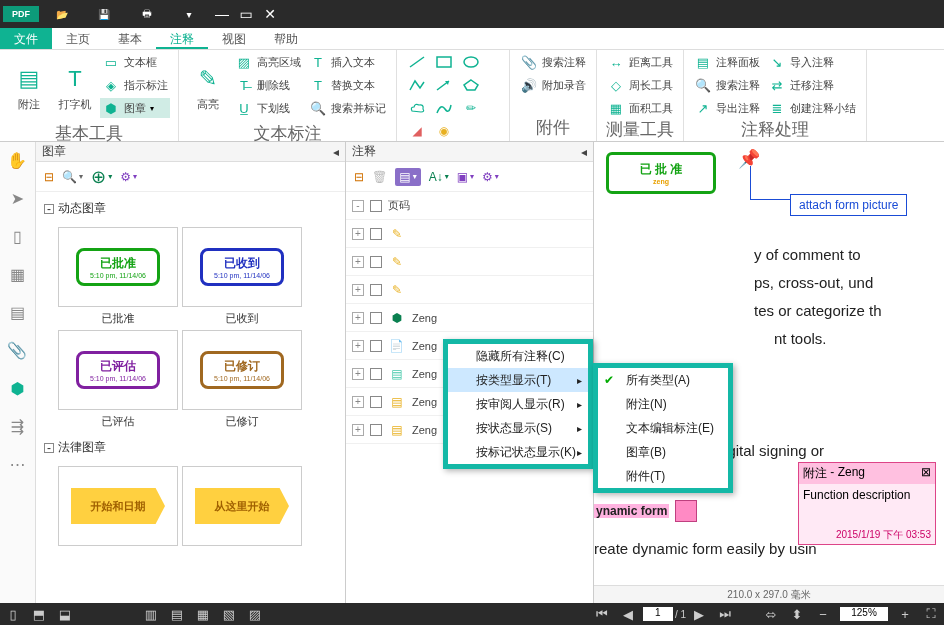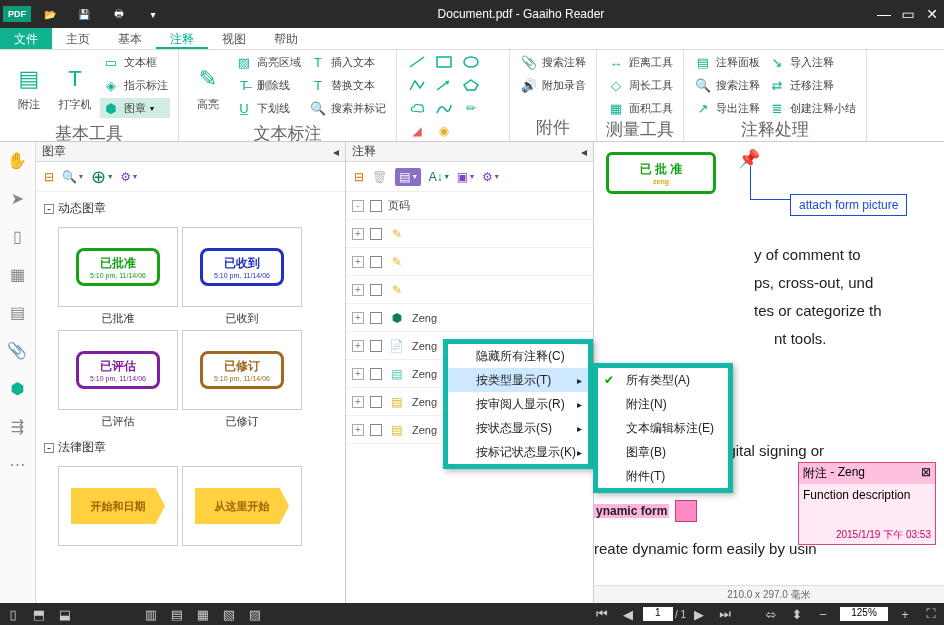--- a/index.html
+++ b/index.html
@@ -1,19 +1,19 @@
 <!DOCTYPE html>
 <html><head>
 <meta charset="utf-8">
 <style>
 * { margin:0; padding:0; box-sizing:border-box; font-family:"Microsoft YaHei","SimSun",sans-serif; font-size:12px; }
 body { width:944px; height:625px; background:#fff; overflow:hidden; position:relative; }
 
 .titlebar { height:28px; background:#2a2a2a; display:flex; align-items:center; color:#fff; }
-.titlebar .tico { width:28px; height:16px; margin:0 3px; display:flex; align-items:center; justify-content:center; font-size:10px; }
+.titlebar .tico { width:36px; height:16px; margin:0 3px; display:flex; align-items:center; justify-content:center; font-size:10px; }
 .titlebar .pdf { background:#0d9b7a; padding:0 2px; font-size:9px; font-weight:bold; }
 .titlebar .title { flex:1; text-align:center; font-size:12px; }
 .titlebar .wbtn { width:24px; text-align:center; font-size:14px; cursor:pointer; }
 
 .menubar { height:22px; background:#fff; border-bottom:1px solid #ddd; display:flex; }
 .menubar .mtab { padding:0 14px; line-height:22px; color:#555; cursor:pointer; }
 .menubar .mtab.file { background:#0fb392; color:#fff; }
 .menubar .mtab.active { color:#0fb392; border-bottom:2px solid #0fb392; }
 
 .ribbon { height:92px; background:#fff; border-bottom:1px solid #ccc; display:flex; }
@@ -93,21 +93,20 @@
 </style>
 </head>
 <body>
 
 <div class="titlebar">
   <span class="tico pdf">PDF</span>
   <span class="tico">📂</span>
   <span class="tico">💾</span>
   <span class="tico">🖶</span>
   <span class="tico">▾</span>
-  <span class="title">Document.pdf - Gaaiho Reader</span>
   <span class="wbtn">—</span>
   <span class="wbtn">▭</span>
   <span class="wbtn">✕</span>
 </div>
 
 <div class="menubar">
   <div class="mtab file">文件</div>
   <div class="mtab">主页</div>
   <div class="mtab">基本</div>
   <div class="mtab active">注释</div>

